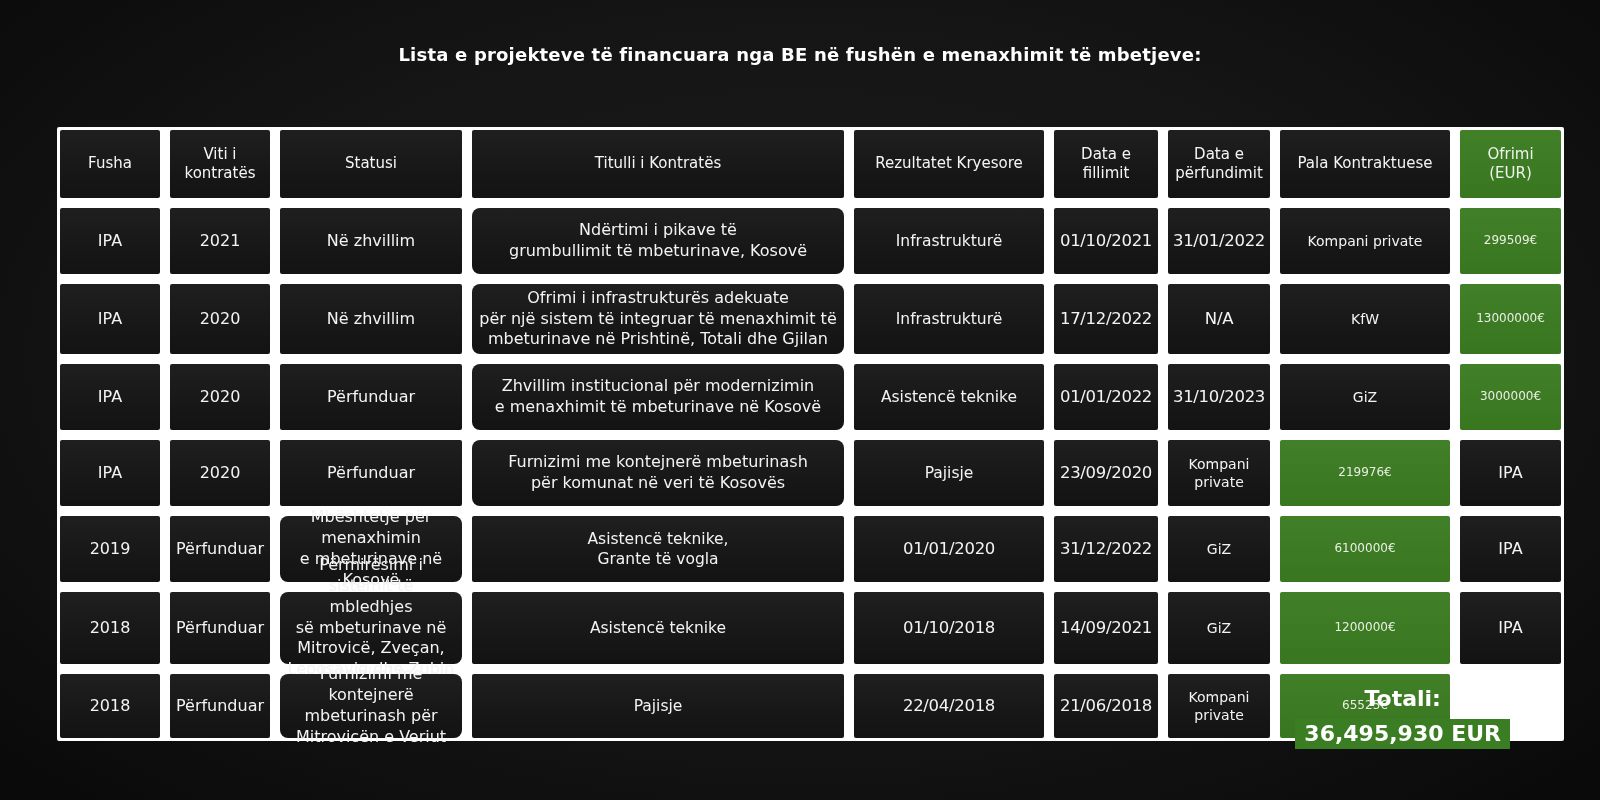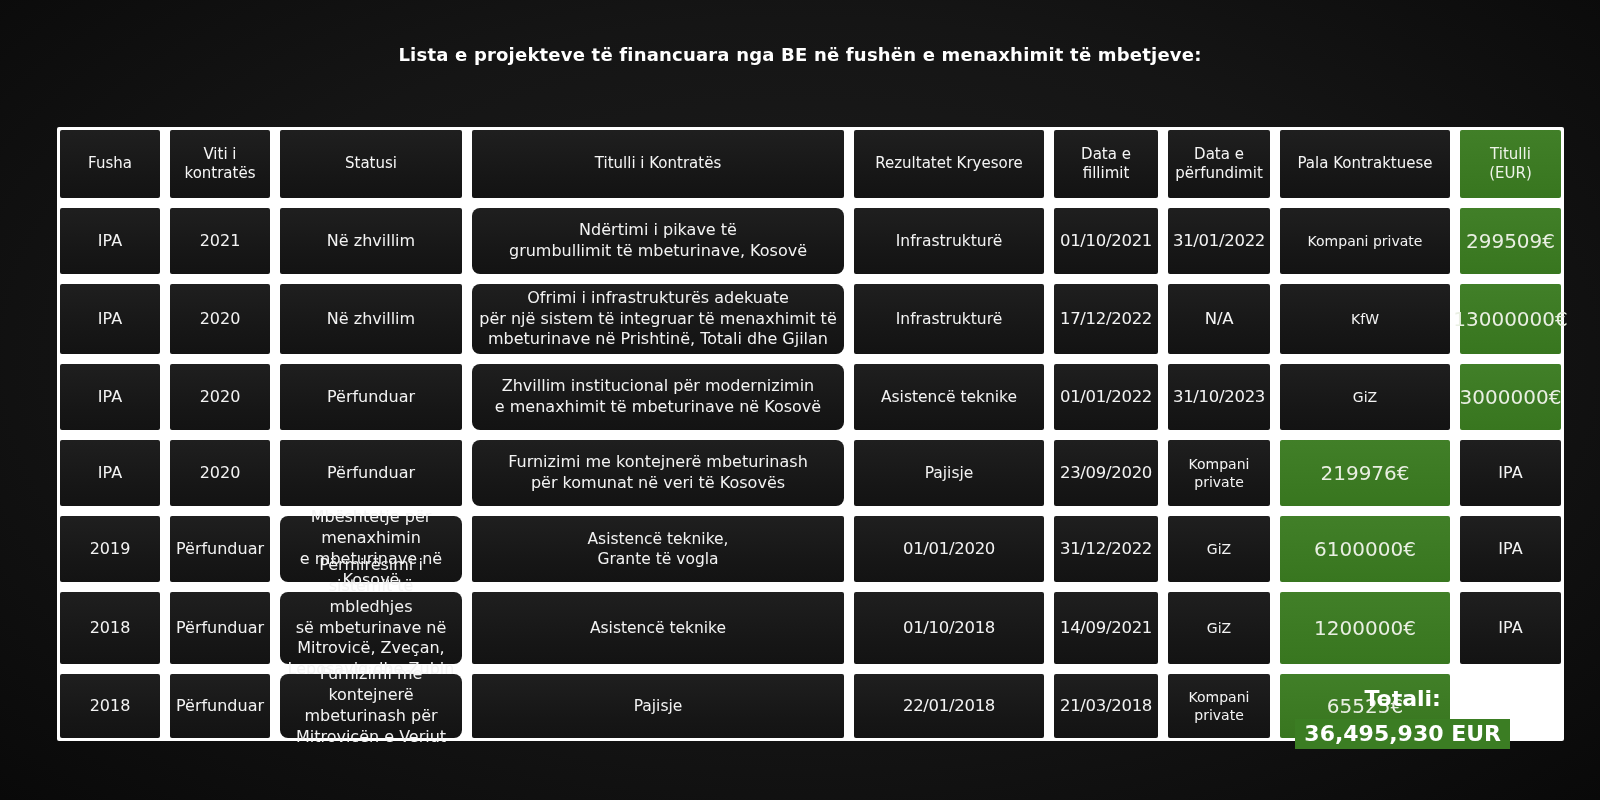--- a/index.html
+++ b/index.html
@@ -48,21 +48,21 @@
   }
   .th{font-size:15px;color:#f5f5f5;}
   .c-title{font-size:16px;border-radius:8px;}
   .c-res{font-size:15.5px;}
   .c-date{font-size:16.5px;letter-spacing:-0.3px;}
   .c-pala{font-size:14px;}
   .green{
     background:#3b7d23;
     background-image:linear-gradient(180deg,#417f28 0%,#38761f 100%);
     color:#e9efe2;
-    font-size:20px;
+    font-size:12px;
   }
   .th.green{font-size:15px;color:#eef4e9;}
   .total-row{
     position:absolute;
     right:90px;top:686px;
     font-size:22px;
     font-weight:bold;
     color:#ffffff;
     display:flex;
     align-items:center;
@@ -88,21 +88,21 @@
     <div class="cell th">Viti i
 kontratës</div>
     <div class="cell th">Statusi</div>
     <div class="cell th">Titulli i Kontratës</div>
     <div class="cell th">Rezultatet Kryesore</div>
     <div class="cell th">Data e
 fillimit</div>
     <div class="cell th">Data e
 përfundimit</div>
     <div class="cell th">Pala Kontraktuese</div>
-    <div class="cell th green">Titulli
+    <div class="cell th green">Ofrimi
 (EUR)</div>
 
     <div class="cell">IPA</div>
     <div class="cell">2021</div>
     <div class="cell">Në zhvillim</div>
     <div class="cell c-title">Ndërtimi i pikave të
 grumbullimit të mbeturinave, Kosovë</div>
     <div class="cell c-res">Infrastrukturë</div>
     <div class="cell c-date">01/10/2021</div>
     <div class="cell c-date">31/01/2022</div>
@@ -165,22 +165,22 @@
     <div class="cell c-date">14/09/2021</div>
     <div class="cell c-pala">GiZ</div>
     <div class="cell green">1200000€</div>
 
     <div class="cell">IPA</div>
     <div class="cell">2018</div>
     <div class="cell">Përfunduar</div>
     <div class="cell c-title">Furnizimi me kontejnerë
 mbeturinash për Mitrovicën e Veriut</div>
     <div class="cell c-res">Pajisje</div>
-    <div class="cell c-date">22/01/2018</div>
-    <div class="cell c-date">21/03/2018</div>
+    <div class="cell c-date">22/04/2018</div>
+    <div class="cell c-date">21/06/2018</div>
     <div class="cell c-pala">Kompani private</div>
     <div class="cell green">65525€</div>
   </div>
 
   <div class="total-row">
     <span>Totali:</span>
     <span class="total-value">36,495,930 EUR</span>
   </div>
 
 </div>

